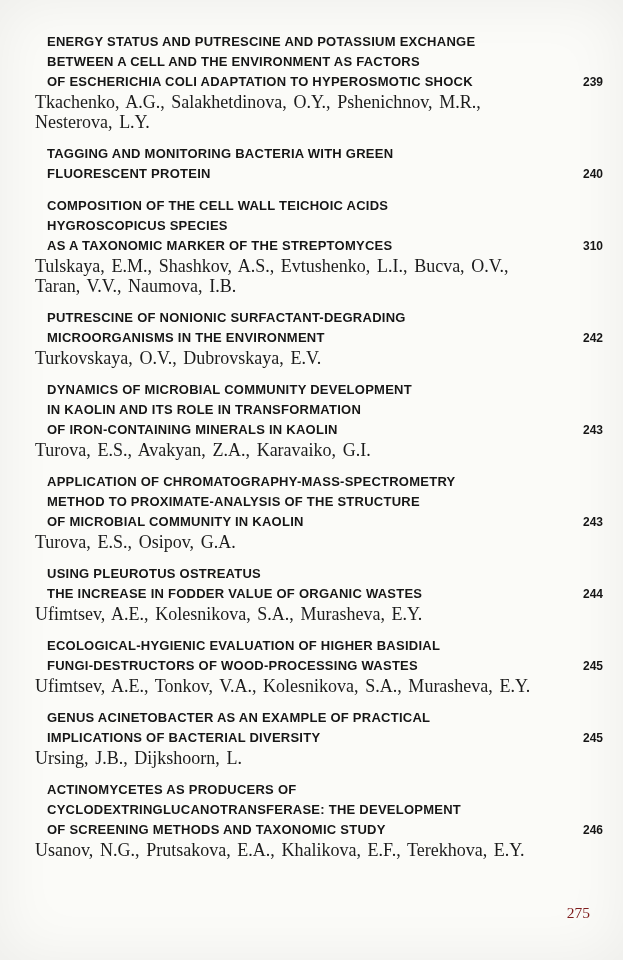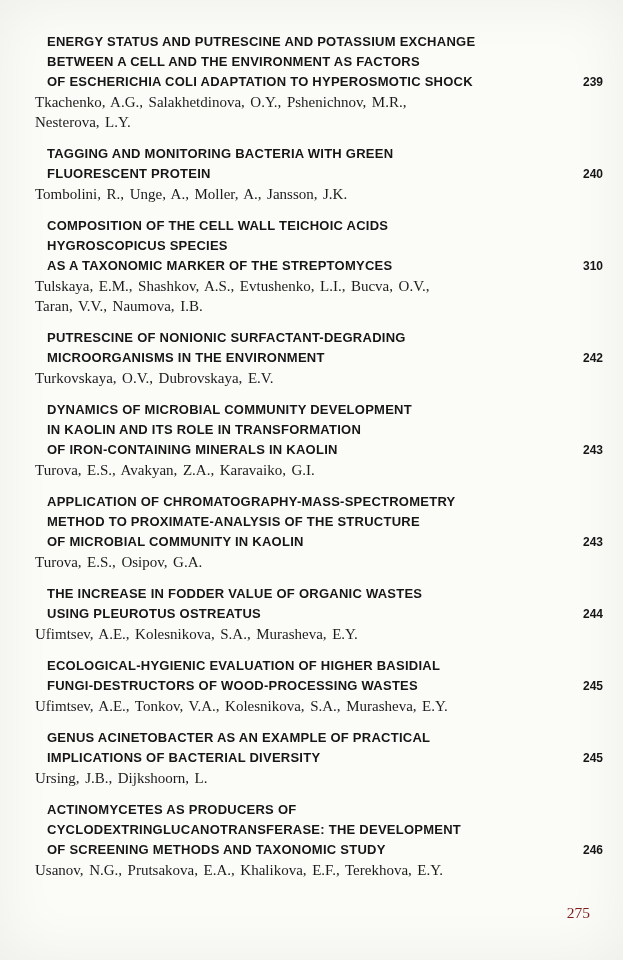--- a/index.html
+++ b/index.html
@@ -39,21 +39,21 @@
   .pagenum {
     flex-shrink: 0;
     font-size: 12px;
     font-weight: 600;
     line-height: 20px;
     color: #161616;
     padding-left: 10px;
   }
   .authors {
     font-family: "Liberation Serif", serif;
-    font-size: 15px;
+    font-size: 18px;
     line-height: 20px;
     word-spacing: 0.12em;
     color: #1c1c1c;
   }
   .folio {
     position: absolute;
     top: 903px;
     right: 33px;
     font-family: "Liberation Serif", serif;
     font-size: 15.5px;
@@ -82,23 +82,20 @@
   </article>
 
   <article class="entry">
     <div class="title-row">
       <div class="title">
             <div class="tline">TAGGING AND MONITORING BACTERIA WITH GREEN</div>
             <div class="tline">FLUORESCENT PROTEIN</div>
           </div>
       <div class="pagenum">240</div>
     </div>
-    <div class="authors">
-          <div class="aline">Tombolini, R., Unge, A., Moller, A., Jansson, J.K.</div>
-        </div>
   </article>
 
   <article class="entry">
     <div class="title-row">
       <div class="title">
             <div class="tline">COMPOSITION OF THE CELL WALL TEICHOIC ACIDS</div>
             <div class="tline">HYGROSCOPICUS SPECIES</div>
             <div class="tline">AS A TAXONOMIC MARKER OF THE STREPTOMYCES</div>
           </div>
       <div class="pagenum">310</div>
@@ -146,22 +143,22 @@
       <div class="pagenum">243</div>
     </div>
     <div class="authors">
           <div class="aline">Turova, E.S., Osipov, G.A.</div>
         </div>
   </article>
 
   <article class="entry">
     <div class="title-row">
       <div class="title">
+            <div class="tline">USING PLEUROTUS OSTREATUS</div>
             <div class="tline">THE INCREASE IN FODDER VALUE OF ORGANIC WASTES</div>
-            <div class="tline">USING PLEUROTUS OSTREATUS</div>
           </div>
       <div class="pagenum">244</div>
     </div>
     <div class="authors">
           <div class="aline">Ufimtsev, A.E., Kolesnikova, S.A., Murasheva, E.Y.</div>
         </div>
   </article>
 
   <article class="entry">
     <div class="title-row">

